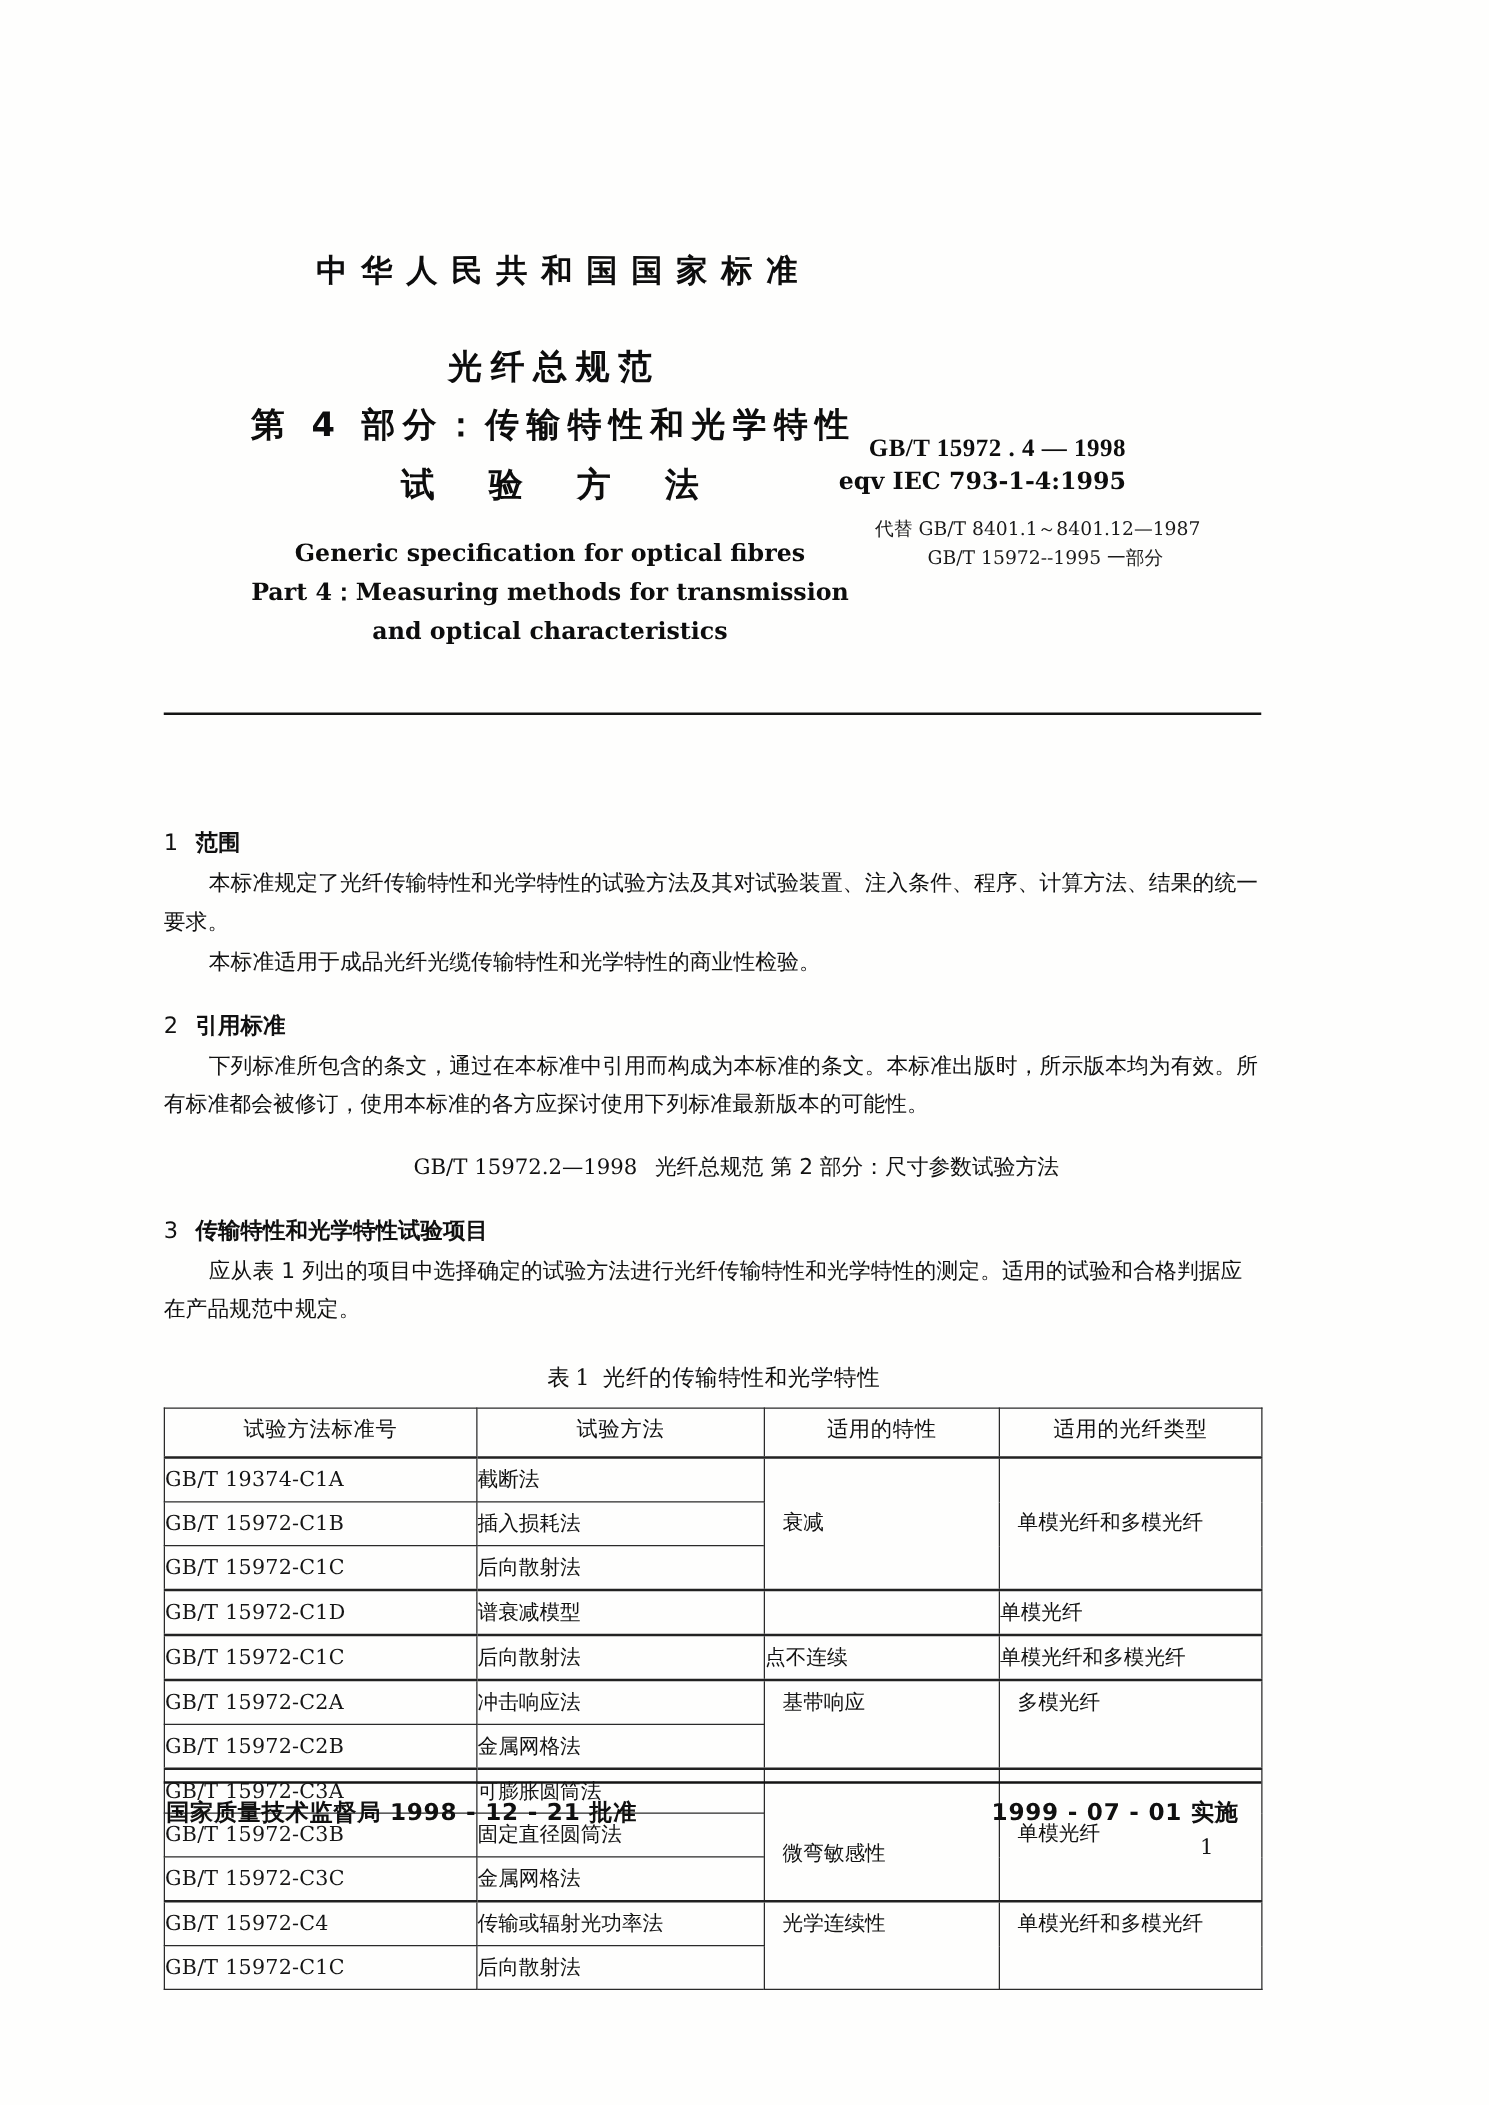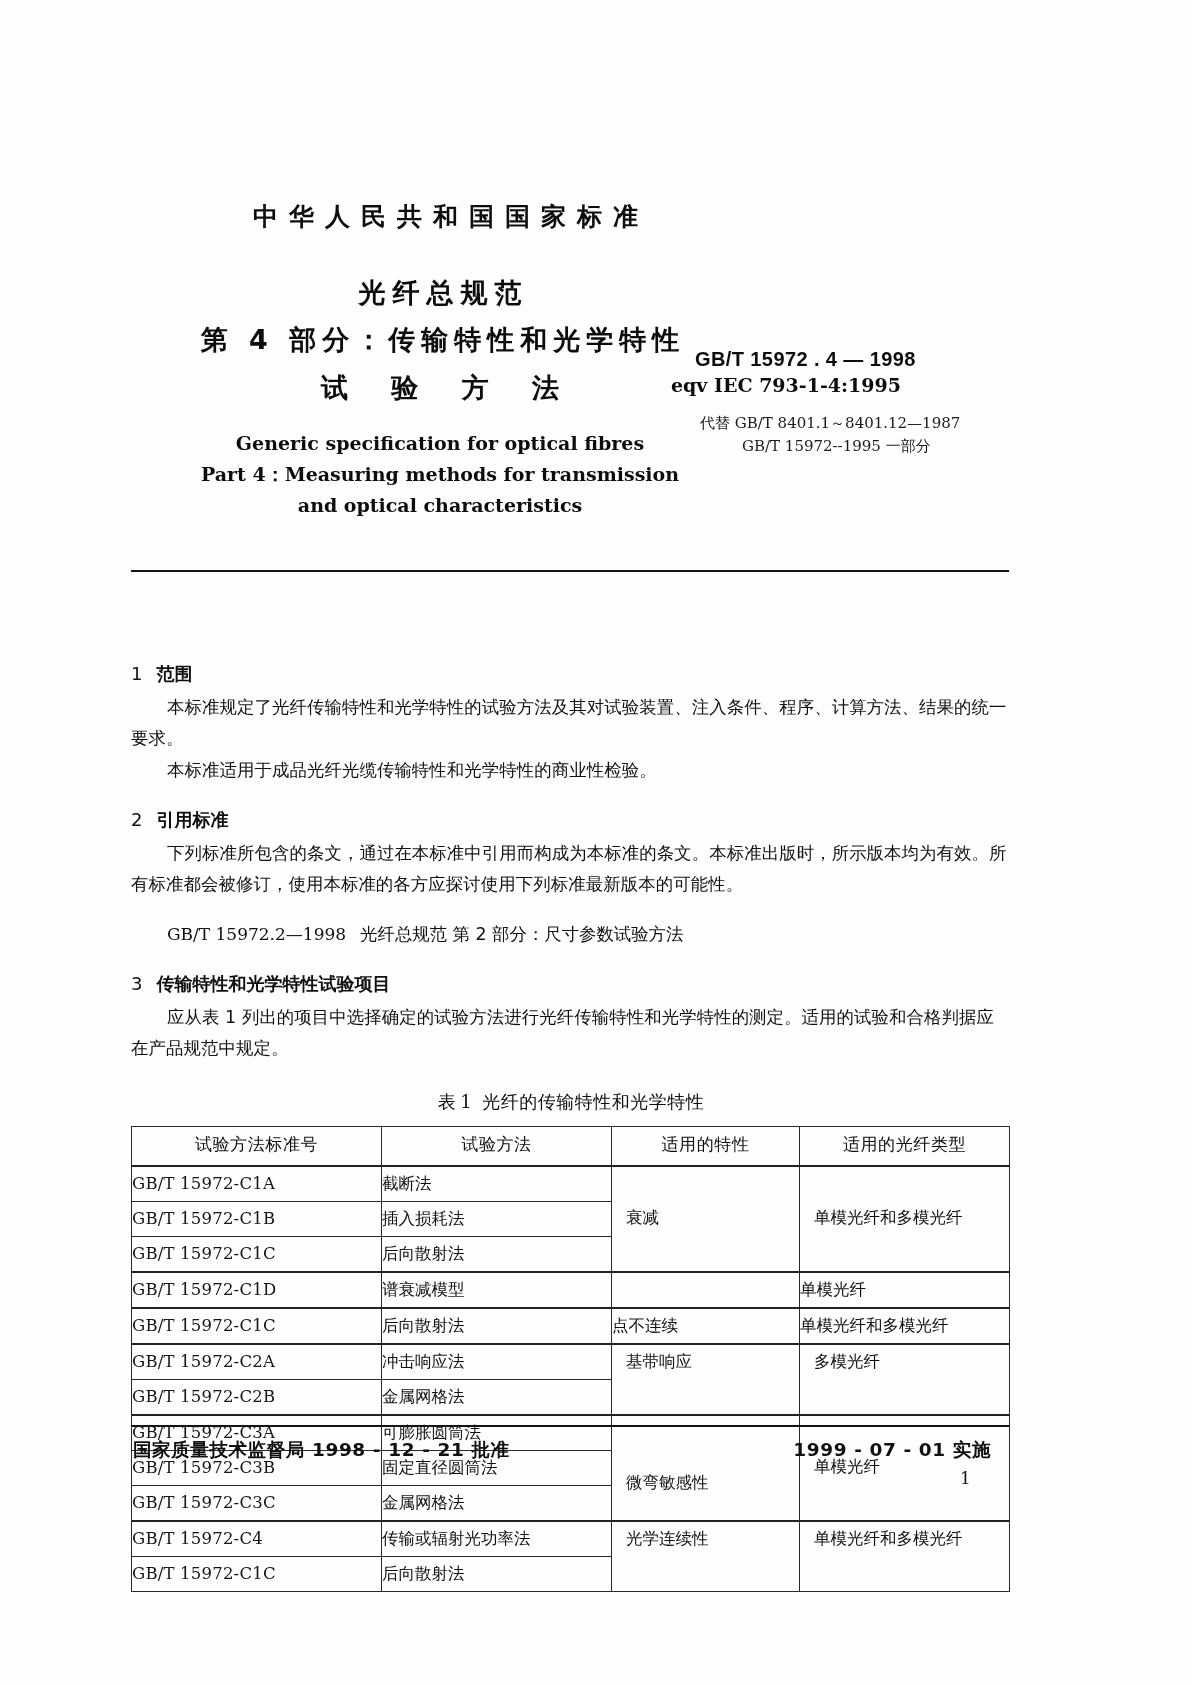--- a/index.html
+++ b/index.html
@@ -79,21 +79,21 @@
   }
 
   
   .std-block {
     position: absolute;
     left: 695px;
     top: 348px;
     width: 320px;
   }
   .std-no {
-    font-family: Liberation Sans, sans-serif;
+    font-family: Liberation Serif, serif;
     font-weight: bold;
     font-size: 20px;
     color: #0d0d0d;
     white-space: nowrap;
     letter-spacing: 0.4px;
   }
   .std-eqv {
     margin-top: 3px;
     font-family: "DejaVu Serif", "Liberation Serif", serif;
     font-weight: bold;
@@ -177,20 +177,21 @@
     margin: 1px 0;
     letter-spacing: 0.1px;
   }
   .ref-line {
     font-family: "DejaVu Serif", "Liberation Serif", serif;
     font-size: 17px;
     color: #111;
     line-height: 1.8;
     text-indent: 36px;
     margin: 19px 0;
+    text-align: center;
   }
   .ref-line .cn {
     font-family: "DejaVu Sans", "Liberation Sans", sans-serif;
     font-size: 17.4px;
   }
 
   
   .table-caption {
     margin-top: 26px;
     text-align: center;
@@ -358,21 +359,21 @@
         <tr>
           <th>试验方法标准号</th>
           <th>试验方法</th>
           <th>适用的特性</th>
           <th>适用的光纤类型</th>
         </tr>
       </thead>
       <tbody>
 
         <tr class="blk">
-          <td class="cell-std">GB/T 15972-C1A</td>
+          <td class="cell-std">GB/T 19374-C1A</td>
           <td class="cell-cn">截断法</td>
           <td class="group" rowspan="3">
             <div class="cell-cn" style="line-height:34px;padding-top:34px;">衰减</div>
           </td>
           <td class="group" rowspan="3">
             <div class="cell-cn" style="line-height:34px;padding-top:34px;">单模光纤和多模光纤</div>
           </td>
         </tr>
         <tr>
           <td class="cell-std">GB/T 15972-C1B</td>

